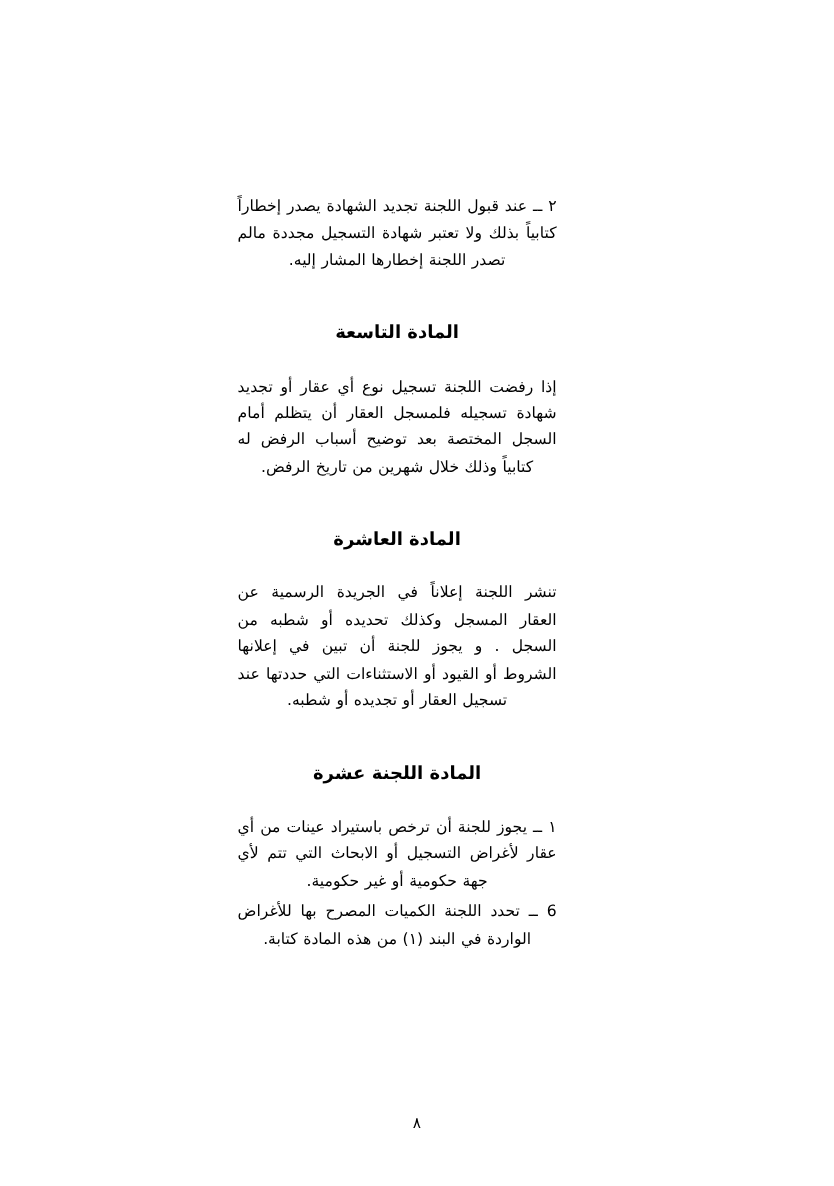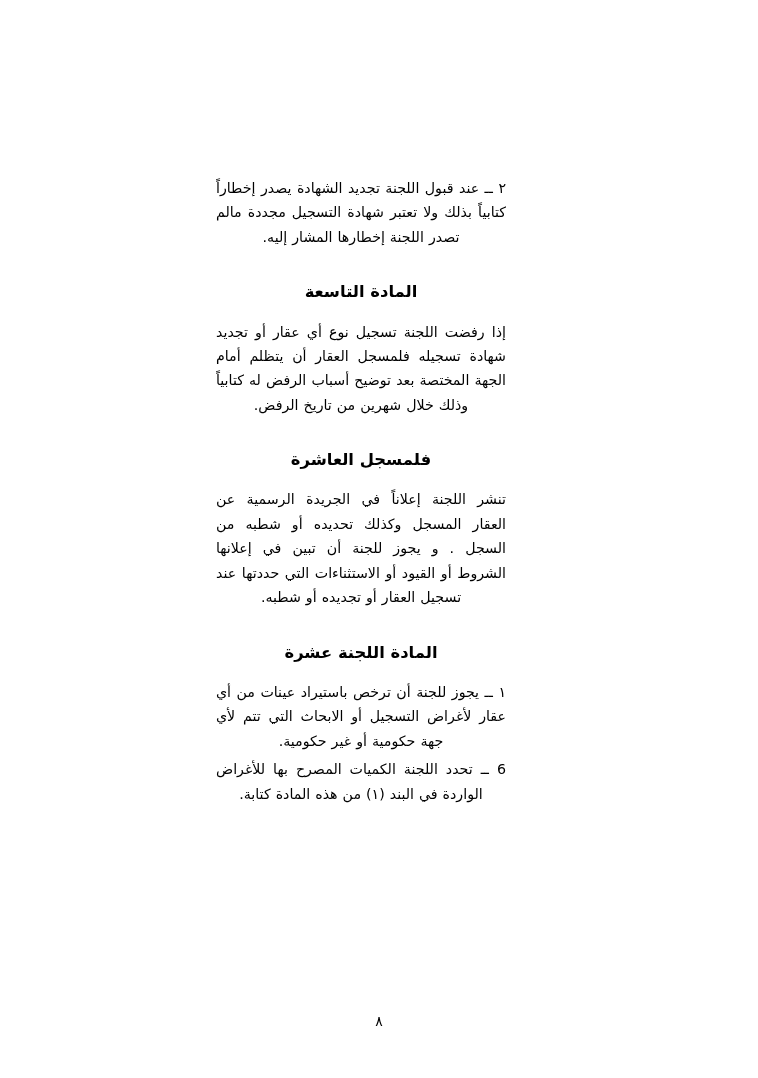--- a/index.html
+++ b/index.html
@@ -42,21 +42,21 @@
     word-spacing: 0.5px;
   }
   .numbered {
     text-indent: 0;
   }
   .heading {
     font-size: 16.4px;
     font-weight: bold;
     text-align: left;
     text-align-last: center;
-    margin: 0;
+    margin: 10px;
     line-height: 1.6;
   }
   .gap-before-heading { height: 30px; }
   .gap-after-heading { height: 14px; }
   .gap-small { height: 4px; }
   .folio {
     position: absolute;
     left: 0;
     right: 0;
     top: 1014px;
@@ -71,24 +71,24 @@
 <div class="page">
 
   <div class="content">
 
     <p class="para numbered">٢ ــ عند قبول اللجنة تجديد الشهادة يصدر إخطاراً كتابياً بذلك ولا تعتبر شهادة التسجيل مجددة مالم تصدر اللجنة إخطارها المشار إليه.</p>
 
     <div class="gap-before-heading"></div>
     <h2 class="heading">المادة التاسعة</h2>
     <div class="gap-after-heading"></div>
 
-    <p class="para">إذا رفضت اللجنة تسجيل نوع أي عقار أو تجديد شهادة تسجيله فلمسجل العقار أن يتظلم أمام الجهة المختصة بعد توضيح أسباب الرفض له كتابياً وذلك خلال شهرين من تاريخ الرفض.</p>
+    <p class="para">إذا رفضت اللجنة تسجيل نوع أي عقار أو تجديد شهادة تسجيله فلمسجل العقار أن يتظلم أمام السجل المختصة بعد توضيح أسباب الرفض له كتابياً وذلك خلال شهرين من تاريخ الرفض.</p>
 
     <div class="gap-before-heading"></div>
-    <h2 class="heading">فلمسجل العاشرة</h2>
+    <h2 class="heading">المادة العاشرة</h2>
     <div class="gap-after-heading"></div>
 
     <p class="para">تنشر اللجنة إعلاناً في الجريدة الرسمية عن العقار المسجل وكذلك تحديده أو شطبه من السجل . و يجوز للجنة أن تبين في إعلانها الشروط أو القيود أو الاستثناءات التي حددتها عند تسجيل العقار أو تجديده أو شطبه.</p>
 
     <div class="gap-before-heading"></div>
     <h2 class="heading">المادة اللجنة عشرة</h2>
     <div class="gap-after-heading"></div>
 
     <p class="para numbered">١ ــ يجوز للجنة أن ترخص باستيراد عينات من أي عقار لأغراض التسجيل أو الابحاث التي تتم لأي جهة حكومية أو غير حكومية.</p>
 

